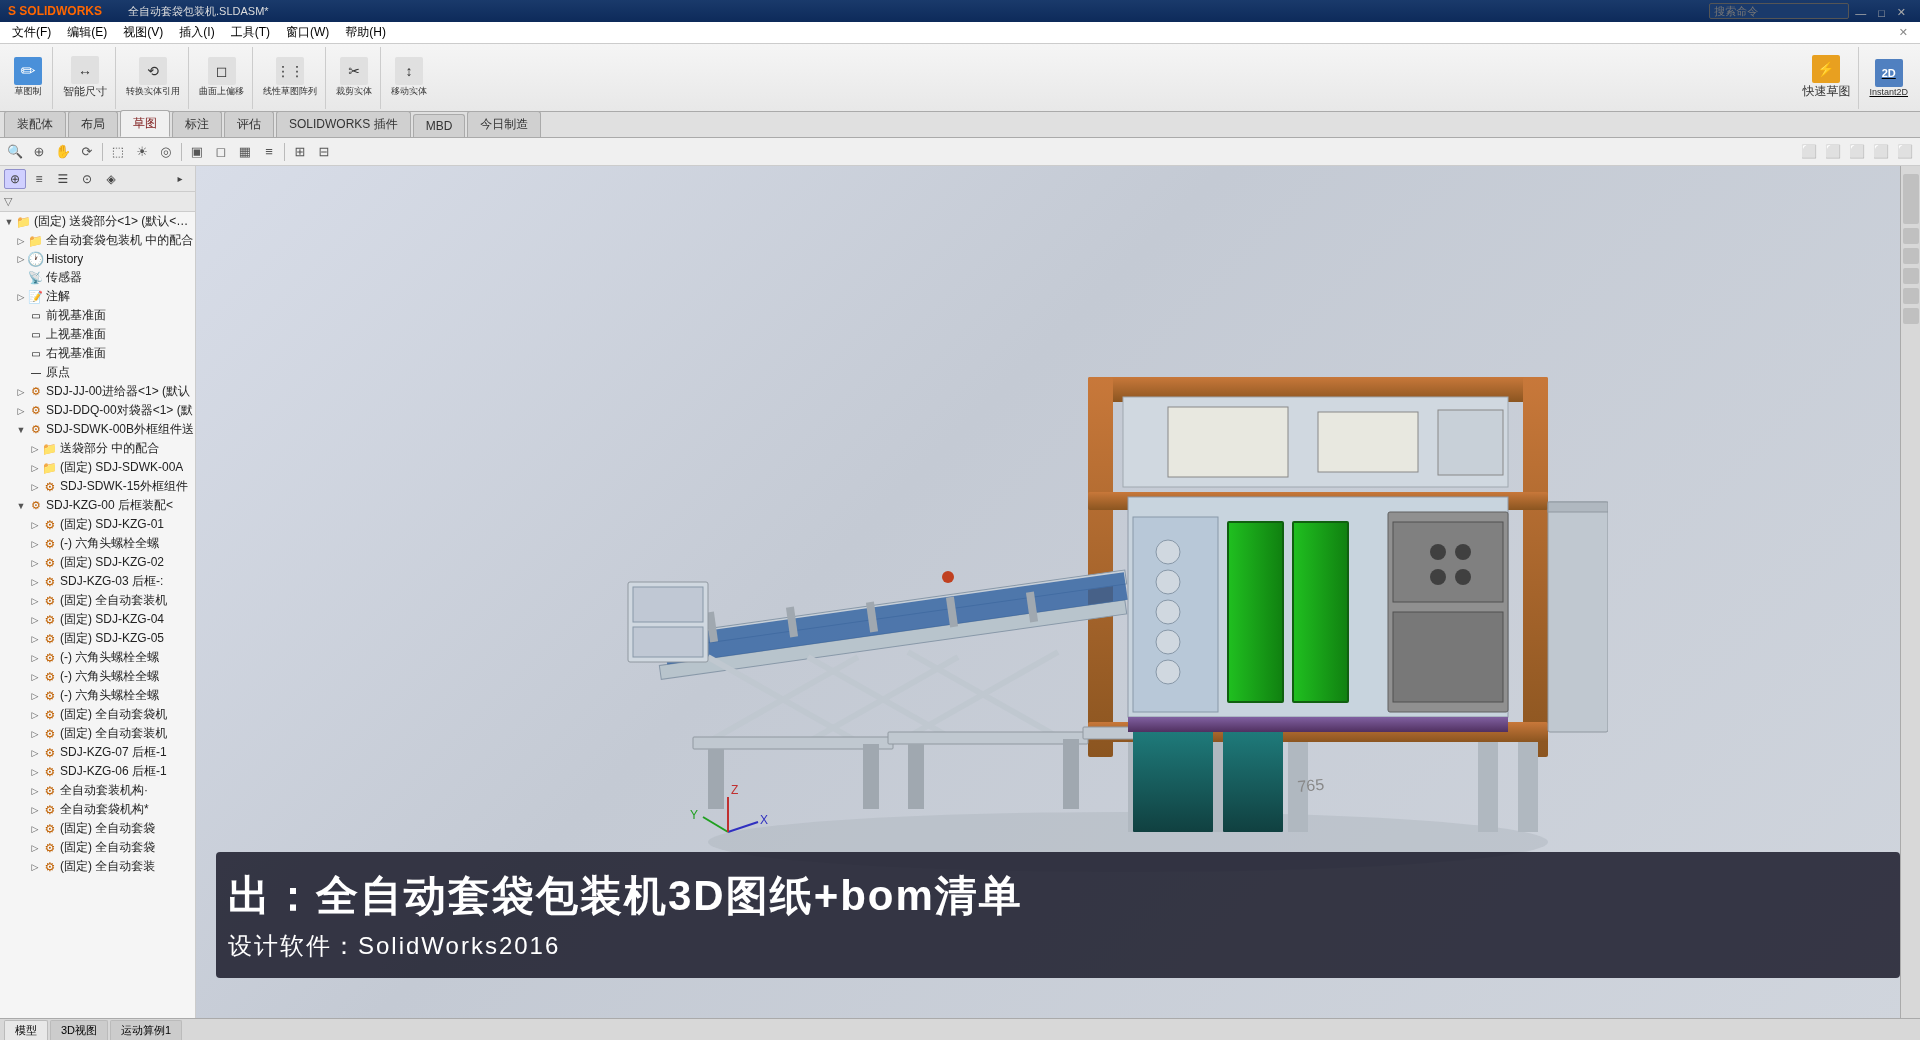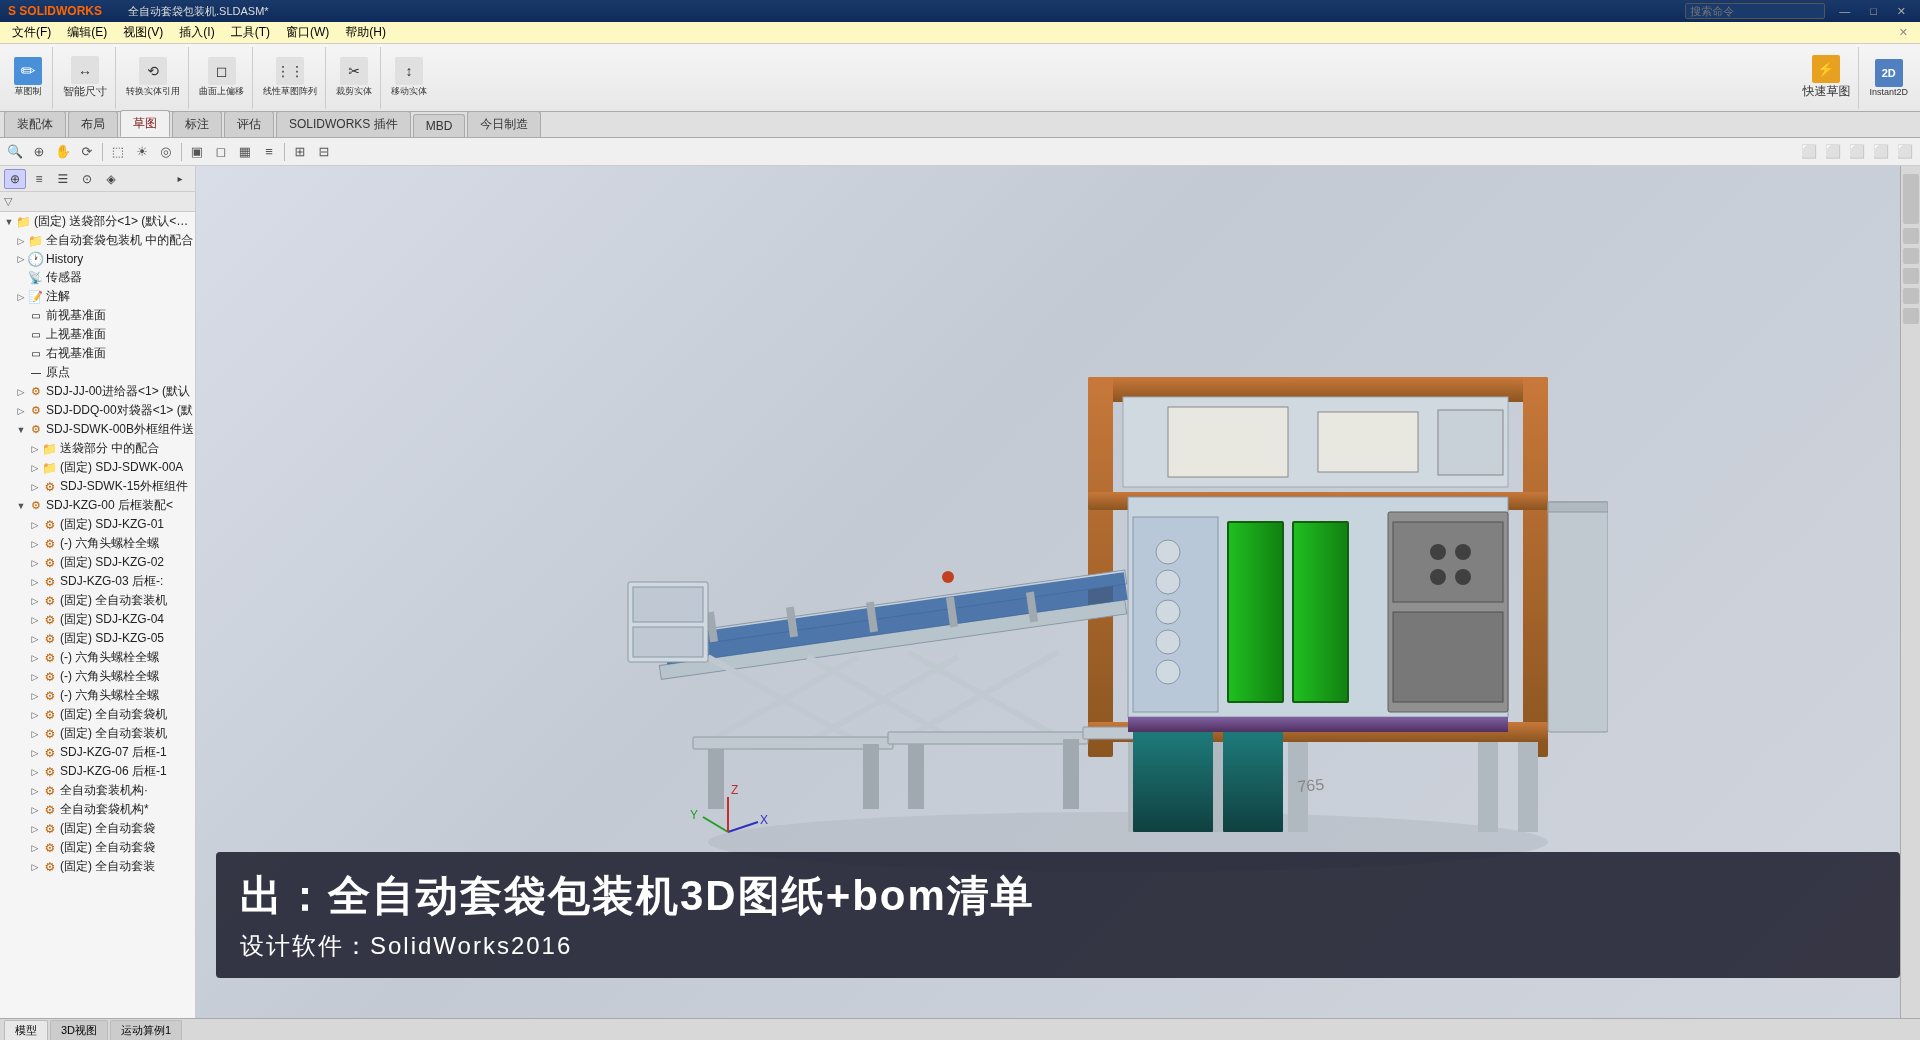--- a/index.html
+++ b/index.html
@@ -10,28 +10,28 @@
       height: 22px;
       background: linear-gradient(to bottom, #1a3a6b, #0d2a5a);
       display: flex;
       align-items: center;
       justify-content: space-between;
       padding: 0 8px;
       color: white;
       font-size: 11px;
     }
     #titlebar-left { display: flex; align-items: center; gap: 6px; }
-    #titlebar-right { display: flex; align-items: center; gap: 8px; }
+    #titlebar-right { display: flex; align-items: flex-end; gap: 0; }
     #titlebar-right span { cursor: pointer; padding: 0 4px; }
     .sw-logo { color: #ff6600; font-weight: bold; font-size: 12px; }
 
     
     #menubar {
       height: 22px;
-      background: #fef9c3;
+      background: #ffffff;
       display: flex;
       align-items: center;
       padding: 0 4px;
       border-bottom: 1px solid #ccc;
       font-size: 12px;
     }
     .menu-item {
       padding: 2px 8px;
       cursor: pointer;
       white-space: nowrap;
@@ -232,21 +232,21 @@
     }
 
     
     #overlay-text {
       position: absolute;
       bottom: 40px;
       left: 20px;
       right: 20px;
       background: rgba(20, 20, 35, 0.82);
       color: white;
-      padding: 16px 24px;
+      padding: 16px 12px;
       border-radius: 4px;
     }
     #overlay-line1 {
       font-size: 42px;
       font-weight: bold;
       letter-spacing: 2px;
       margin-bottom: 6px;
     }
     #overlay-line2 {
       font-size: 24px;
@@ -348,21 +348,21 @@
       <span style="font-size:9px;">移动实体</span>
     </div>
   </div>
   <div style="flex:1;"></div>
   <div class="toolbar-group">
     <div class="toolbar-btn">
       <div class="toolbar-icon" style="background:#e8a020; color:white; font-size:14px;">⚡</div>
       <span style="font-size:12px;font-family:Liberation Mono, monospace;">快速草图</span>
     </div>
   </div>
-  <div class="toolbar-group" style="border-right:none;">
+  <div class="toolbar-group" style="border-right:none;text-decoration:underline;">
     <div class="toolbar-btn">
       <div class="toolbar-icon" style="background:#5080c0; color:white; font-size:11px; font-weight:bold;">2D</div>
       <span style="font-size:9px;">Instant2D</span>
     </div>
   </div>
 </div>
 
 <div id="tabbar">
   <div class="tab">装配体</div>
   <div class="tab">布局</div>

